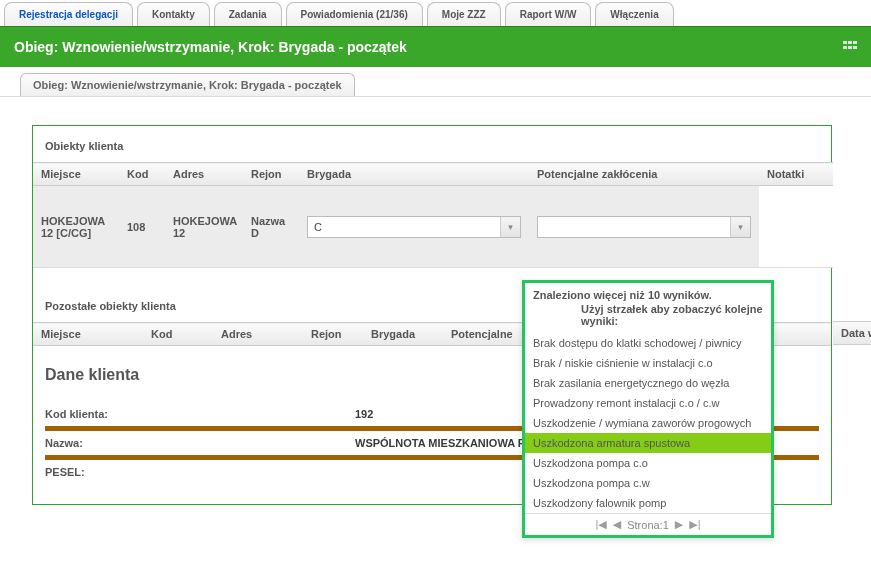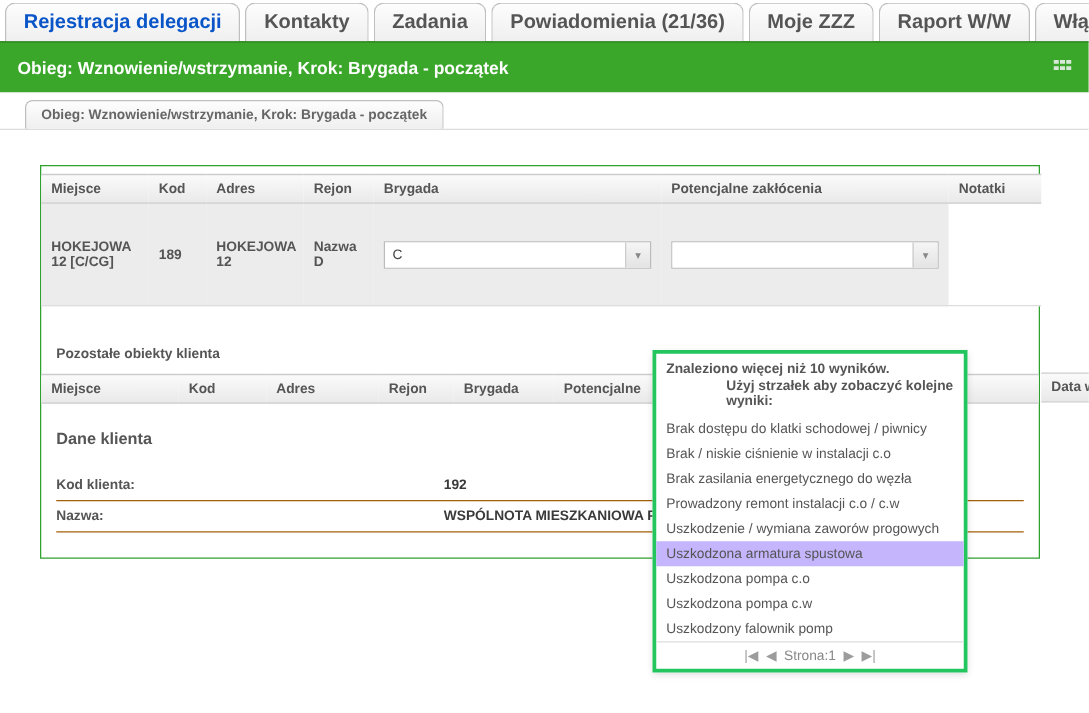--- a/index.html
+++ b/index.html
@@ -19,21 +19,21 @@
     padding: 2px 4px 0 4px;
     background: #fff;
   }
   .tab {
     border: 1px solid #bfbfbf;
     border-bottom: none;
     border-radius: 8px 8px 0 0;
     background: linear-gradient(#fdfdfd, #efefef);
     padding: 6px 14px;
     color: #555;
-    font-size: 16px;
+    font-size: 10px;
     font-weight: bold;
     white-space: nowrap;
     cursor: pointer;
   }
   .tab.active { color: #0a55c7; }
   
   .green-bar {
     background: #3aa62a;
     color: #fff;
     font-weight: bold;
@@ -153,41 +153,41 @@
     top: 29px;
     background: linear-gradient(#fafafa,#e9e9e9);
     border-top: 1px solid #ccc;
     border-bottom: 1px solid #ccc;
     padding: 5px 8px;
     font-size: 11px; color: #555; font-weight: bold;
     width: 100px;
   }
   
   .client-block { padding: 20px 12px 0 12px; }
-  .client-title { font-weight: bold; color: #555; font-size: 13px; margin-bottom: 18px; }
-  .kv { display: flex; padding: 6px 0; border-bottom: 1px solid #a16207; }
+  .client-title { font-weight: bold; color: #555; font-size: 16px; margin-bottom: 18px; }
+  .kv { display: flex; padding: 6px 0; border-bottom: 5px solid #a16207; }
   .kv .k { width: 310px; font-weight: bold; color: #555; }
   .kv .v { font-weight: bold; color: #3a3a3a; }
   
   .dropdown {
     position: absolute;
     left: 522px;
     top: 280px;
     width: 252px;
     background: #fff;
     border: 3px solid #22c55e;
     box-shadow: 0 2px 6px rgba(0,0,0,0.15);
     z-index: 50;
     font-size: 11px;
     color: #555;
   }
   .dropdown .dd-head { padding: 6px 8px 2px 8px; font-weight: bold; }
   .dropdown .dd-sub  { padding: 0 8px 6px 8px; font-weight: bold; margin-left: 48px; }
   .dropdown .dd-item { padding: 4px 8px; cursor: pointer; white-space: nowrap; overflow: hidden; text-overflow: ellipsis;}
-  .dropdown .dd-item.sel { background: #c4b5fd; }
+  .dropdown .dd-item.sel { background: #84cc16; }
   .dropdown .dd-pager {
     display: flex; align-items: center; justify-content: center;
     gap: 6px;
     border-top: 1px solid #ddd;
     padding: 4px 0;
     color: #888;
   }
   .dropdown .pg-btn { color: #9c9c9c; cursor: pointer; font-size: 11px; user-select: none;}
 </style>
 </head>
@@ -209,20 +209,21 @@
 </div>
 
 <div class="sub-tab-row">
   <div class="sub-tab">Obieg: Wznowienie/wstrzymanie, Krok: Brygada - początek</div>
 </div>
 <div class="divider"></div>
 
 <div class="content-wrap">
   <div class="green-panel">
 
+    <div class="section-title">Obiekty klienta</div>
 
     <table class="tbl">
       <colgroup>
         <col style="width:86px">
           <col style="width:46px">
           <col style="width:78px">
         <col style="width:56px">
           <col style="width:230px">
           <col style="width:230px">
         <col style="width:74px">
@@ -234,21 +235,21 @@
           <th>Adres</th>
           <th>Rejon</th>
           <th>Brygada</th>
           <th>Potencjalne zakłócenia</th>
           <th>Notatki</th>
         </tr>
       </thead>
       <tbody>
         <tr>
           <td style="height:82px;" class="cell-strong">HOKEJOWA 12 [C/CG]</td>
-          <td class="cell-strong">189</td>
+          <td class="cell-strong">108</td>
           <td class="cell-strong">HOKEJOWA 12</td>
           <td class="cell-strong">Nazwa D</td>
           <td>
             <div class="combo">
               <input value="C" style="">
               <div class="caret">▾</div>
             </div>
           </td>
           <td>
             <div class="combo">
@@ -291,20 +292,24 @@
     <div class="client-block">
       <div class="client-title">Dane klienta</div>
       <div class="kv">
         <div class="k">Kod klienta:</div>
         <div class="v">192</div>
       </div>
       <div class="kv">
         <div class="k">Nazwa:</div>
         <div class="v">WSPÓLNOTA MIESZKANIOWA PRZY UL. HOKEJOWEJ 12</div>
       </div>
+      <div class="kv" style="border-bottom:none">
+        <div class="k">PESEL:</div>
+        <div class="v"></div>
+      </div>
     </div>
 
   </div>
 </div>
 
 <div class="dropdown">
   <div class="dd-head">Znaleziono więcej niż 10 wyników.</div>
   <div class="dd-sub">Użyj strzałek aby zobaczyć kolejne wyniki:</div>
   <div class="dd-item">Brak dostępu do klatki schodowej / piwnicy</div>
   <div class="dd-item">Brak / niskie ciśnienie w instalacji c.o</div>

